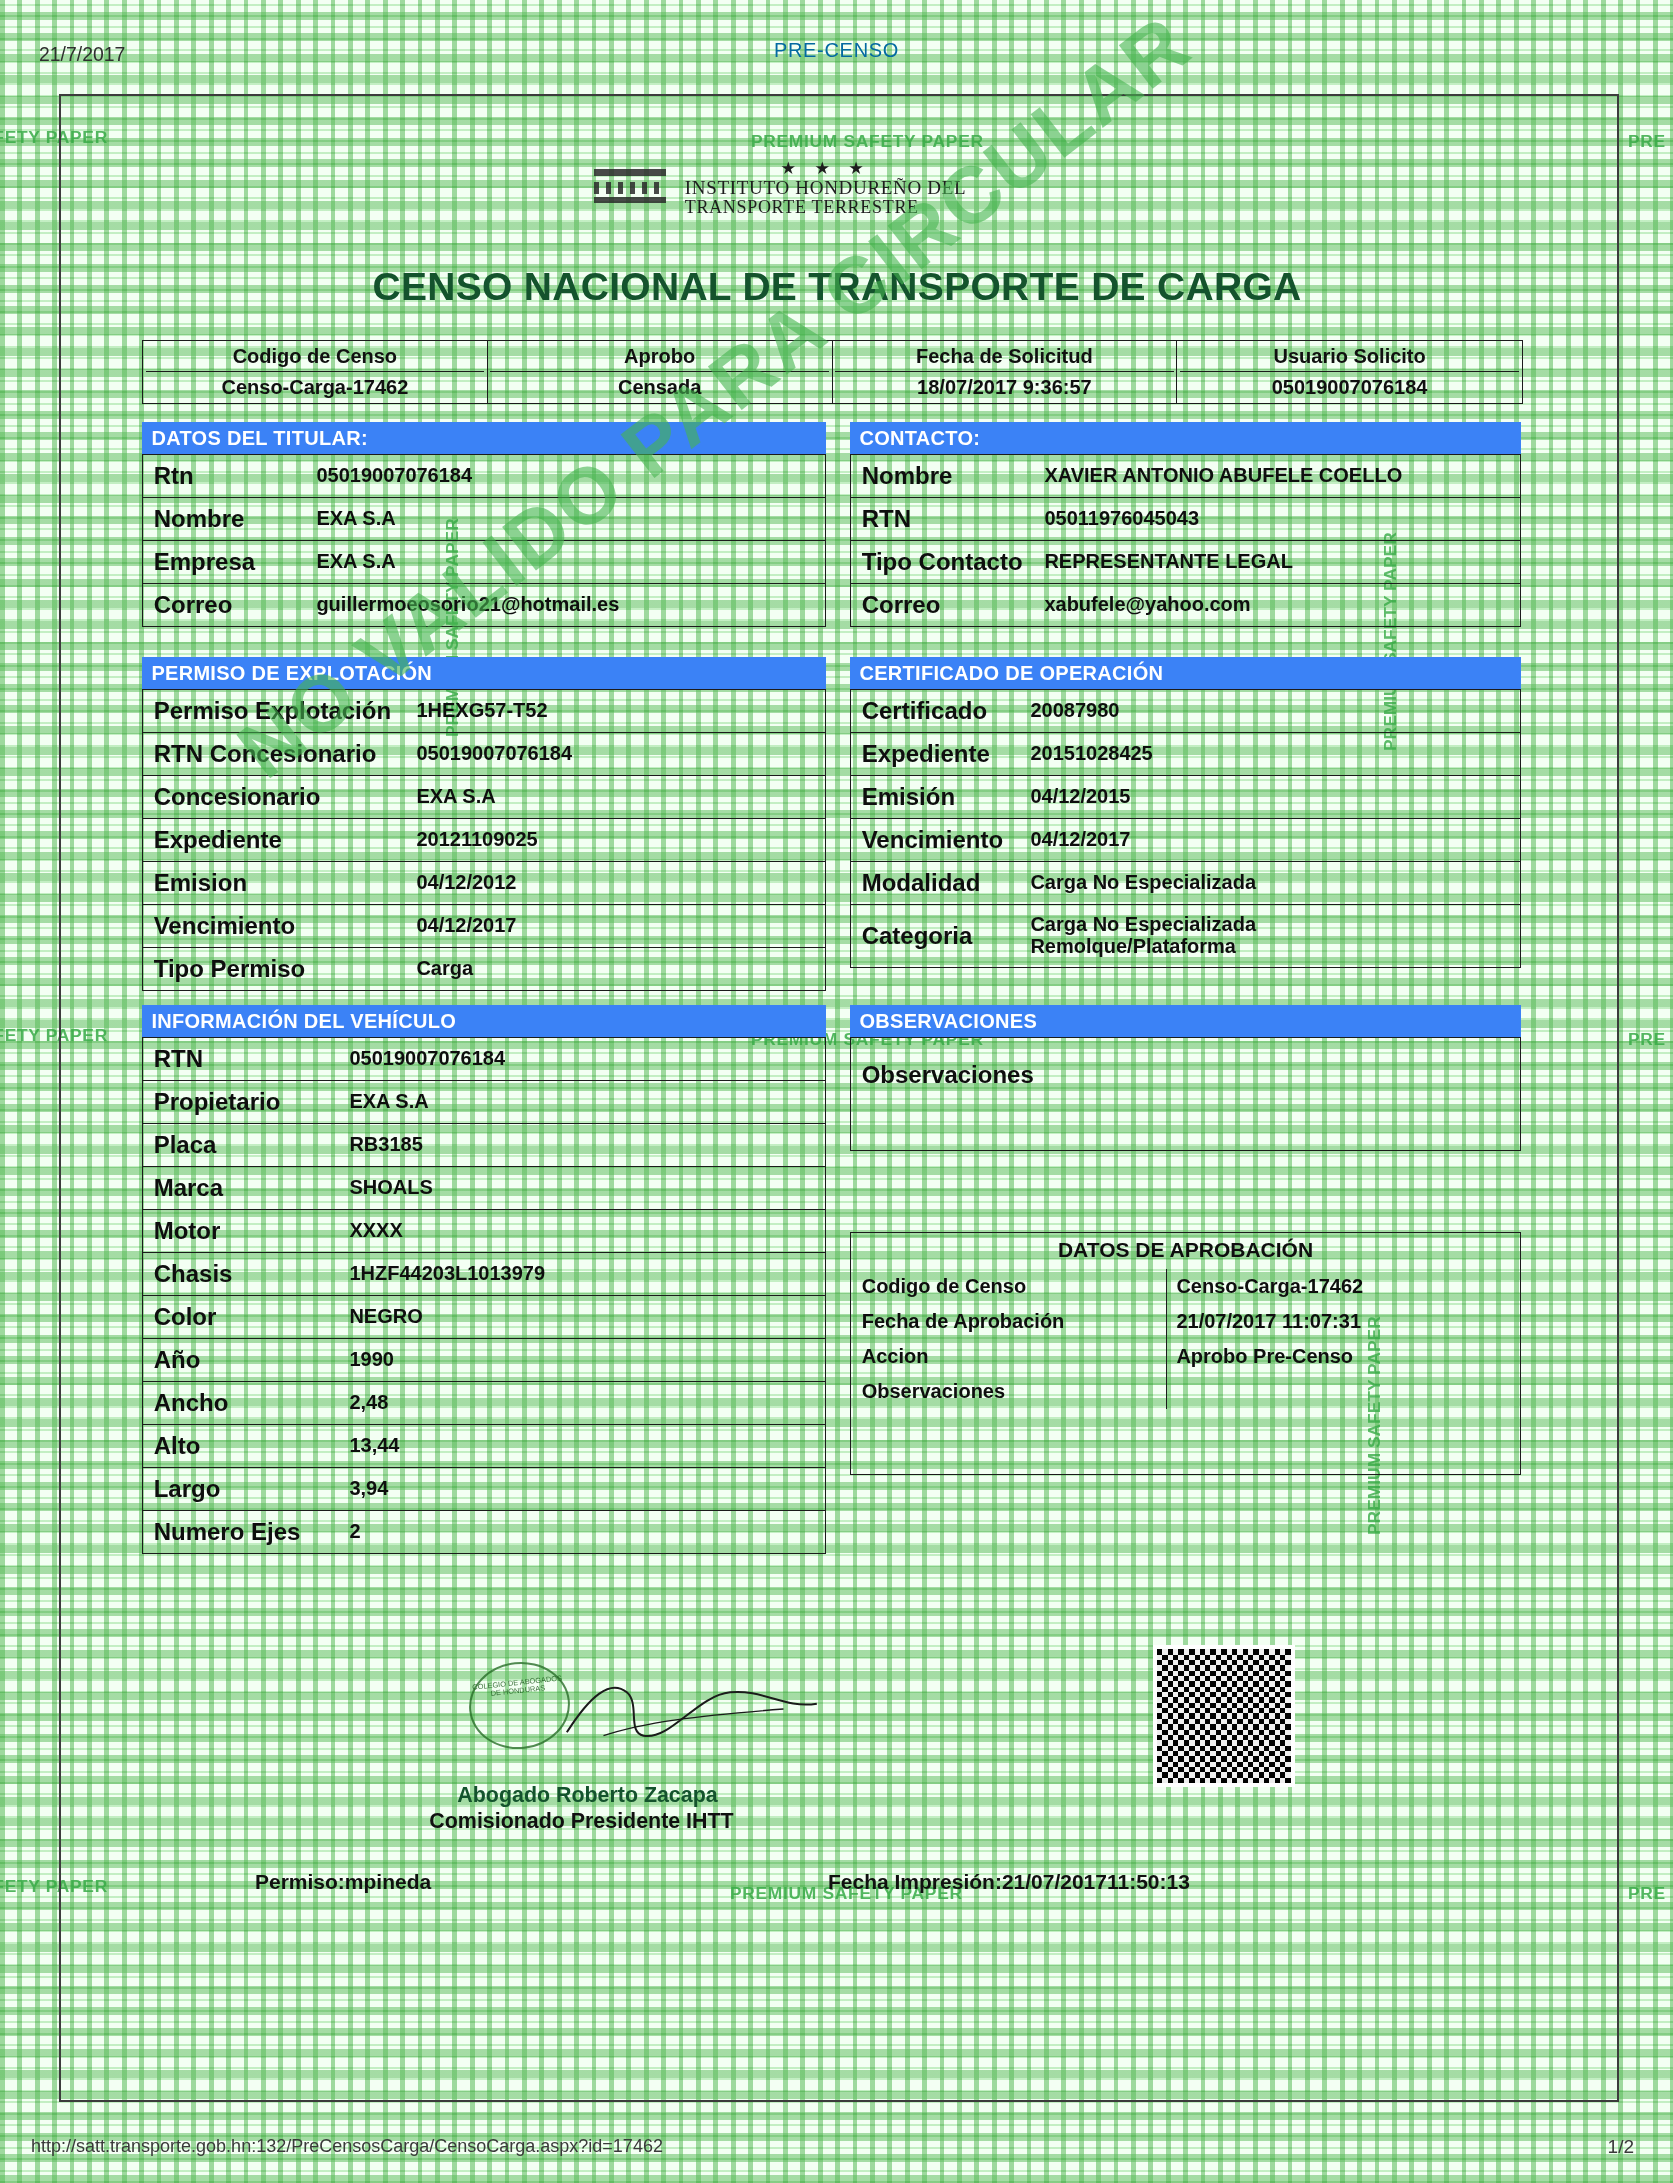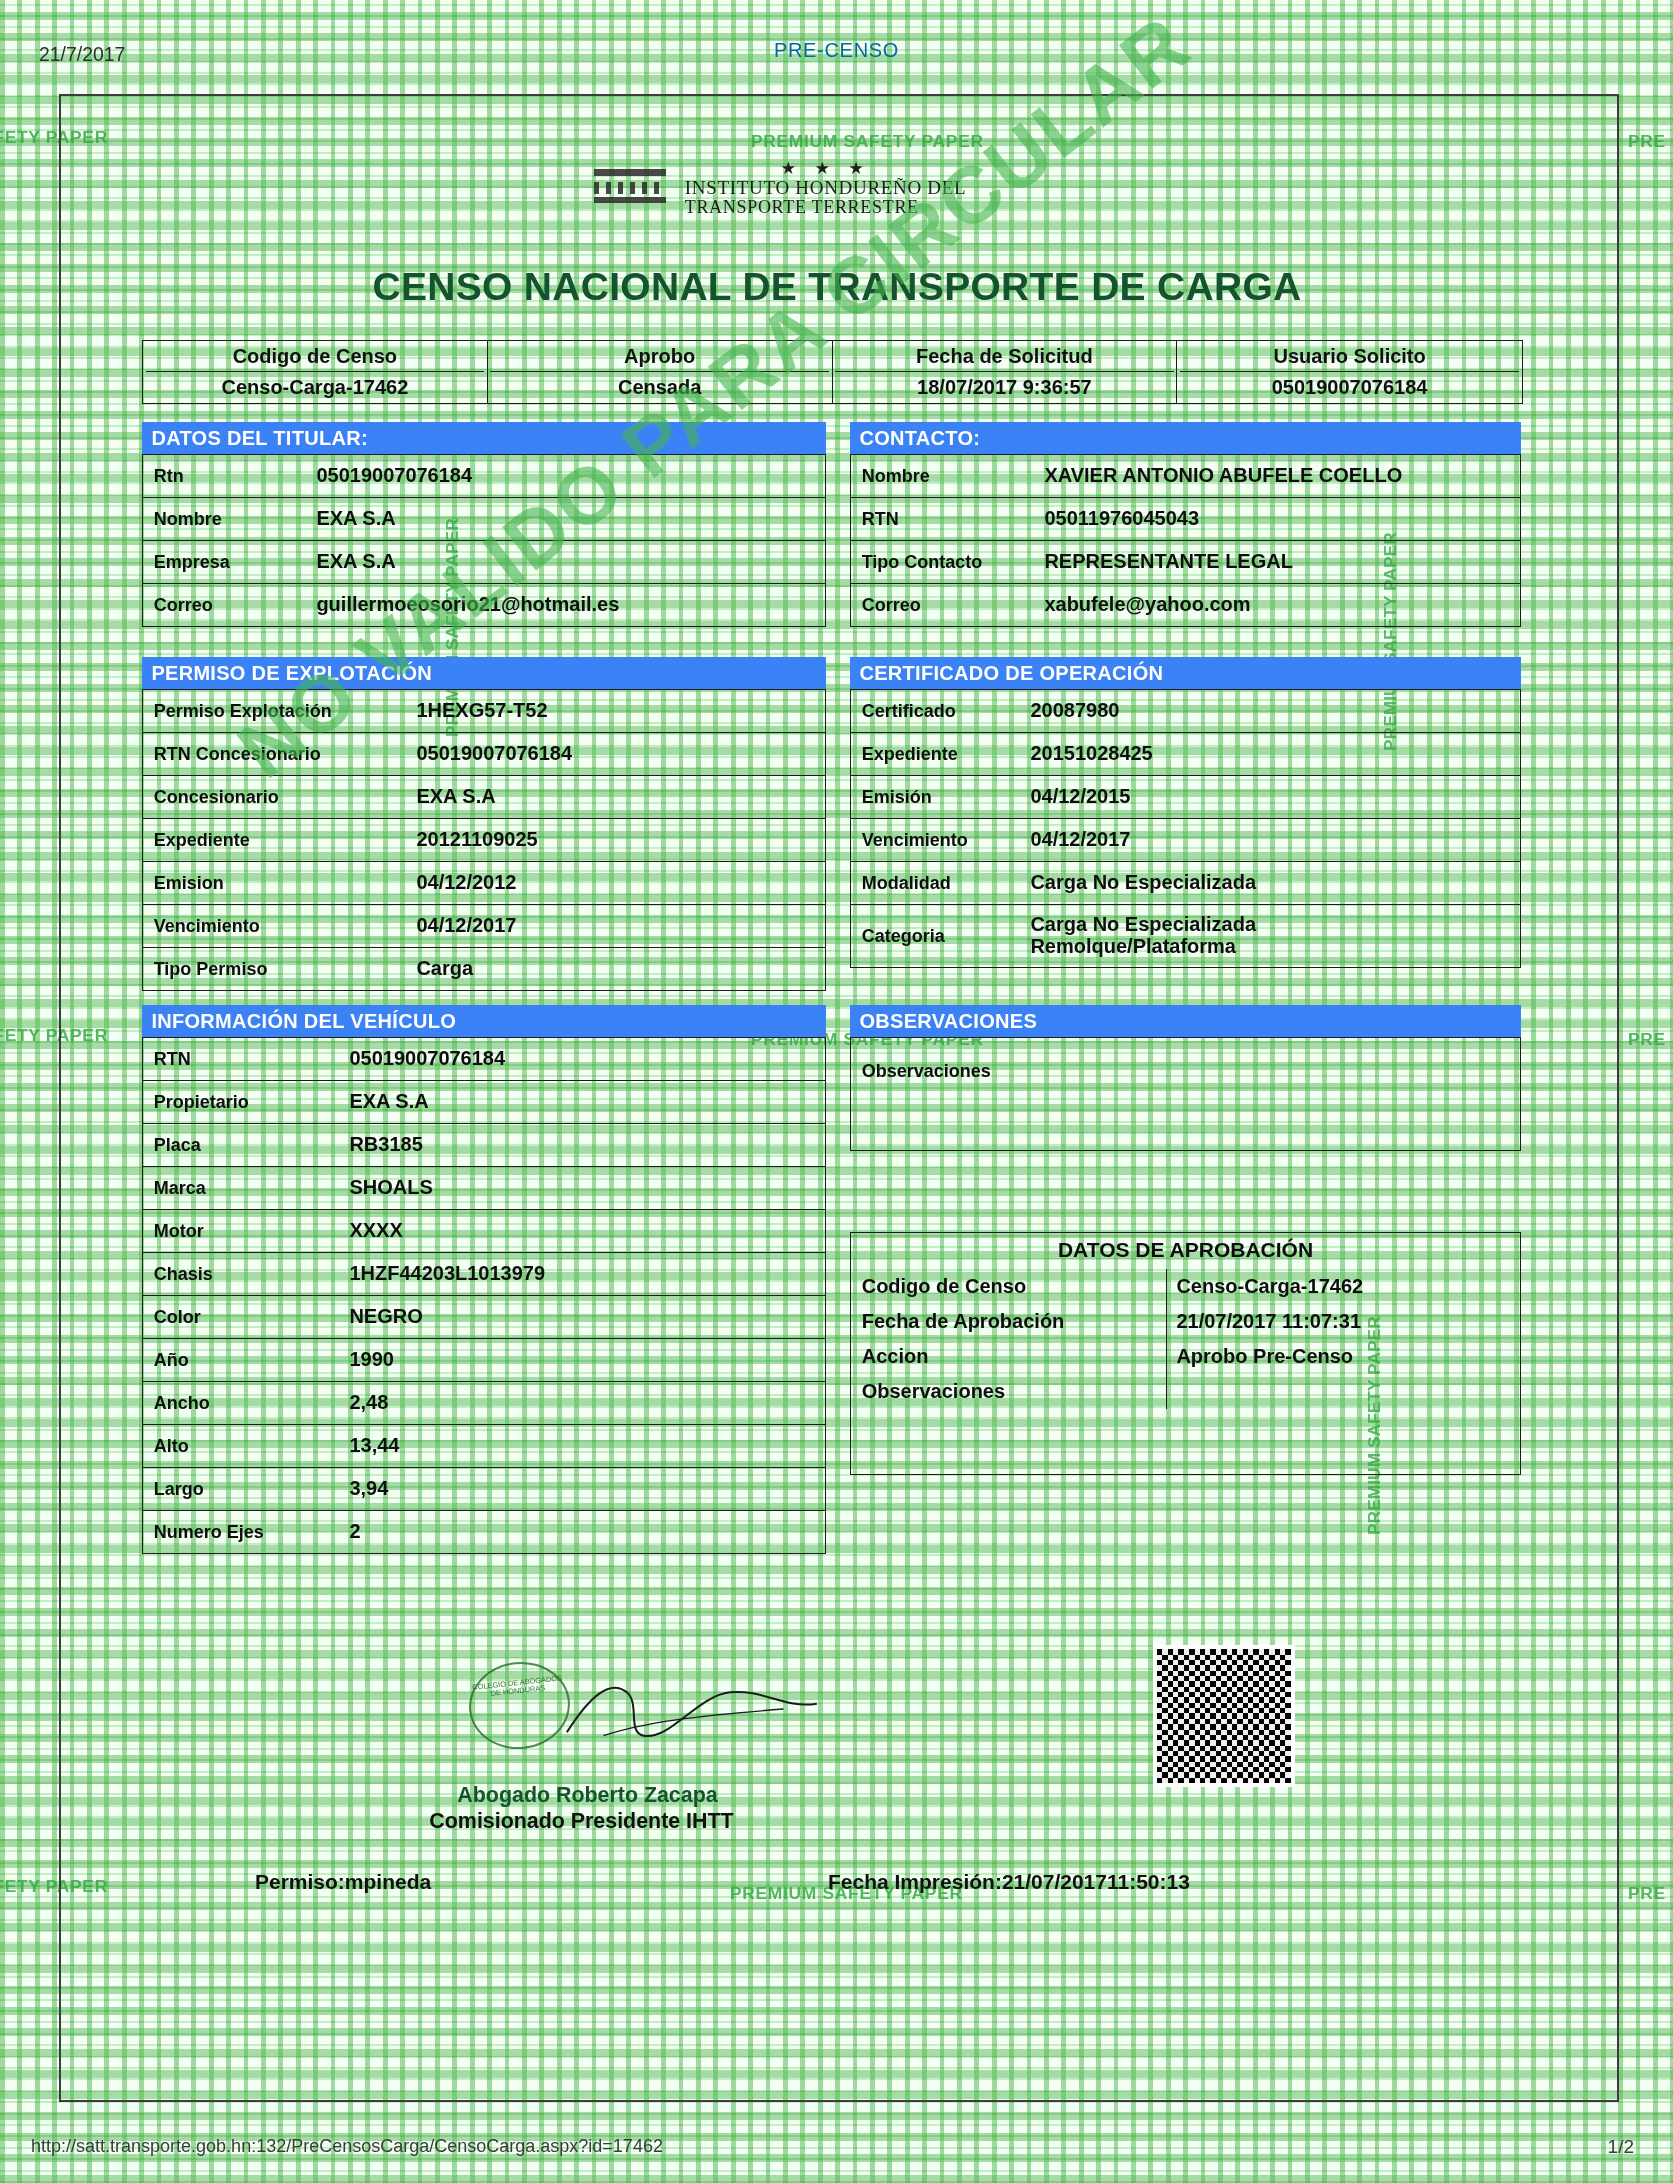--- a/index.html
+++ b/index.html
@@ -198,21 +198,21 @@
     box-sizing: border-box;
   }
   .row {
     display: flex;
     border-bottom: 1.3px solid #1b1b1b;
     min-height: 42px;
     align-items: center;
   }
   .row:last-child { border-bottom: none; }
   .row .k {
-    font-size: 18px;
+    font-size: 24px;
     font-weight: bold;
     color: #0e0e0e;
     padding: 4px 6.7px 4px 10.7px;
     box-sizing: border-box;
   }
   .row .v {
     font-size: 20px;
     font-weight: bold;
     color: #0e0e0e;
     padding: 4px 5.4px;

